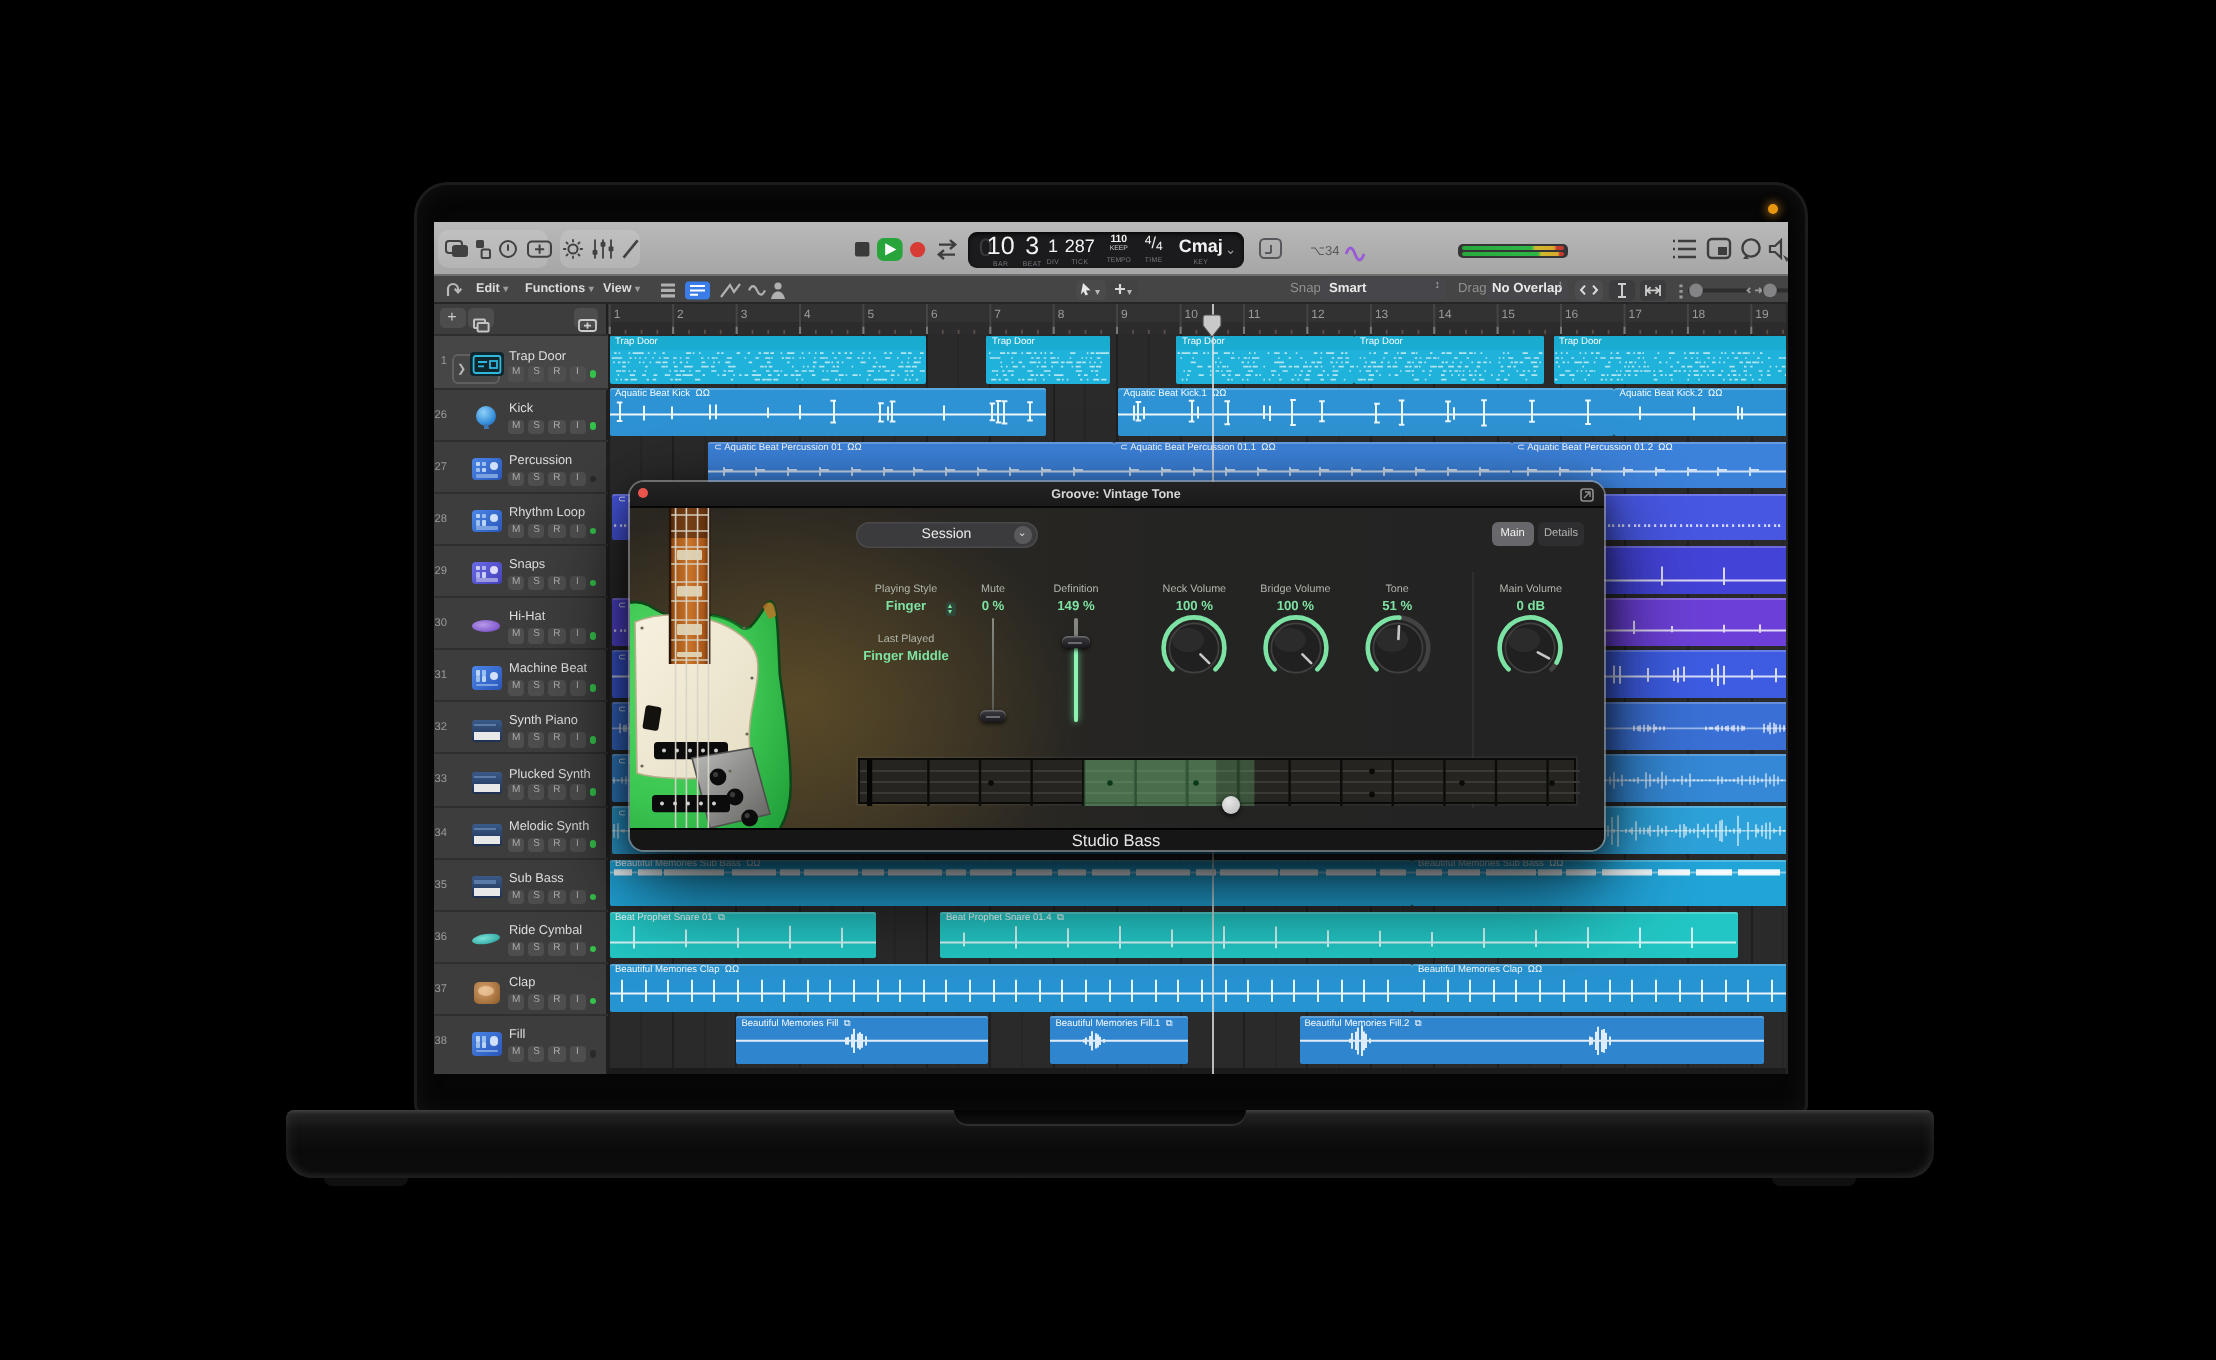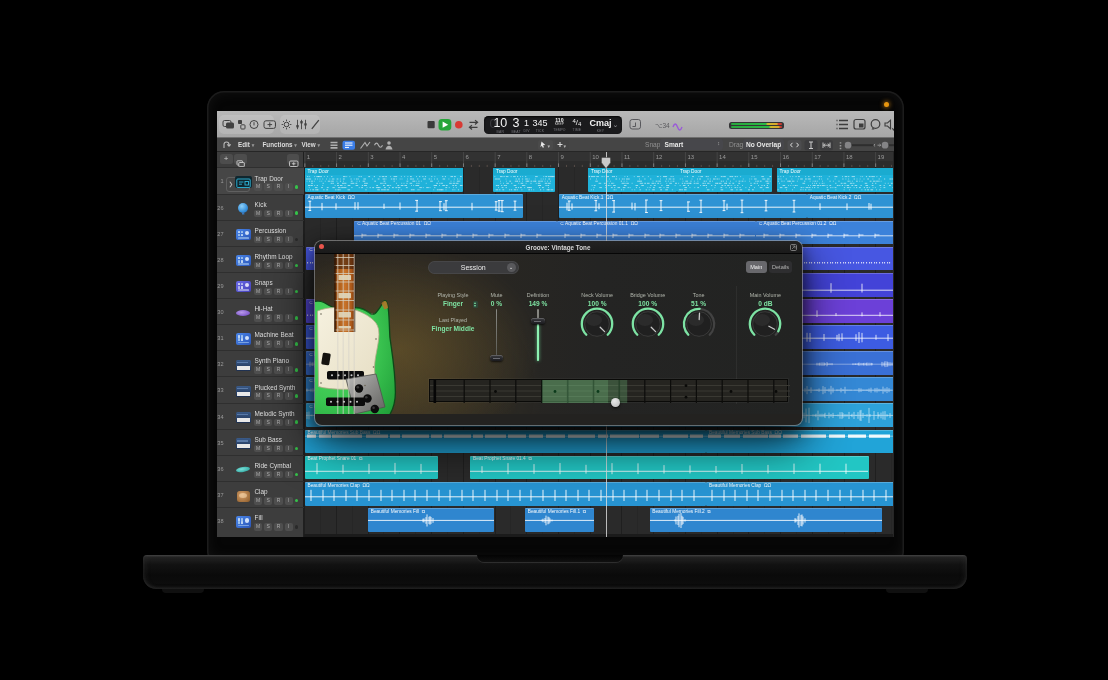--- a/index.html
+++ b/index.html
@@ -46,21 +46,21 @@
         </div>
 <div class="a" style="left:27px;top:0;height:17.5px;text-align:center">
           <div style="font-size:12.5px;color:#f2f2f2;margin-top:0.5px;font-weight:500;line-height:1;white-space:nowrap">3</div>
           <div style="font-size:3.4px;color:#77777c;margin-top:1px;letter-spacing:.2px">BEAT</div>
         </div>
 <div class="a" style="left:39px;top:0;height:17.5px;text-align:center">
           <div style="font-size:9px;color:#f2f2f2;margin-top:3px;font-weight:400;line-height:1;white-space:nowrap">1</div>
           <div style="font-size:3.4px;color:#77777c;margin-top:1px;letter-spacing:.2px">DIV</div>
         </div>
 <div class="a" style="left:48px;top:0;height:17.5px;text-align:center">
-          <div style="font-size:9px;color:#f2f2f2;margin-top:3px;font-weight:400;line-height:1;white-space:nowrap">345</div>
+          <div style="font-size:9px;color:#f2f2f2;margin-top:3px;font-weight:400;line-height:1;white-space:nowrap">287</div>
           <div style="font-size:3.4px;color:#77777c;margin-top:1px;letter-spacing:.2px">TICK</div>
         </div>
 <div class="a" style="left:66px;top:1.5px;width:18px;text-align:center">
           <div style="font-size:5.2px;color:#f2f2f2;font-weight:700;line-height:1.1">110</div>
           <div style="font-size:3.4px;color:#cfcfcf;line-height:1">KEEP</div>
           <div style="font-size:3.4px;color:#77777c;margin-top:1.2px">TEMPO</div>
         </div>
 <div class="a" style="left:88px;top:0;height:17.5px;text-align:center">
           <div style="font-size:8px;color:#f2f2f2;margin-top:2px;font-weight:400;line-height:1;white-space:nowrap"><span style="font-size:6px;vertical-align:2px">4</span>/<span style="font-size:6px;vertical-align:-1px">4</span></div>
           <div style="font-size:3.4px;color:#77777c;margin-top:1px;letter-spacing:.2px">TIME</div>
@@ -828,13 +828,14 @@
             <circle cx="125" cy="11.5" r="1.4" fill="#0b3a1a"></circle>
             <circle cx="168" cy="11.5" r="1.4" fill="#0b3a1a"></circle>
             <circle cx="256" cy="5.7" r="1.4" fill="#0a0a08"></circle>
             <circle cx="256" cy="17.2" r="1.4" fill="#0a0a08"></circle>
             <circle cx="301" cy="11.5" r="1.4" fill="#0a0a08"></circle>
             <circle cx="346" cy="11.5" r="1.4" fill="#0a0a08"></circle>
           </svg>
 </div>
 <div class="a" style="left:296.5px;top:144.0px;width:9px;height:9px;border-radius:50%;background:radial-gradient(circle at 38% 32%,#e8e8e8,#b8b8b8);box-shadow:0 1px 2.5px rgba(0,0,0,.7)"></div>
 </div>
+<div class="a" style="left:0;top:172.6px;width:100%;height:11.4px;background:#161616;border-radius:0 0 7px 7px;border-top:1px solid #000;text-align:center;font-size:8.3px;color:#e6e6e6;line-height:11px">Studio Bass</div>
 </div>
 </div>
 </body></html>

